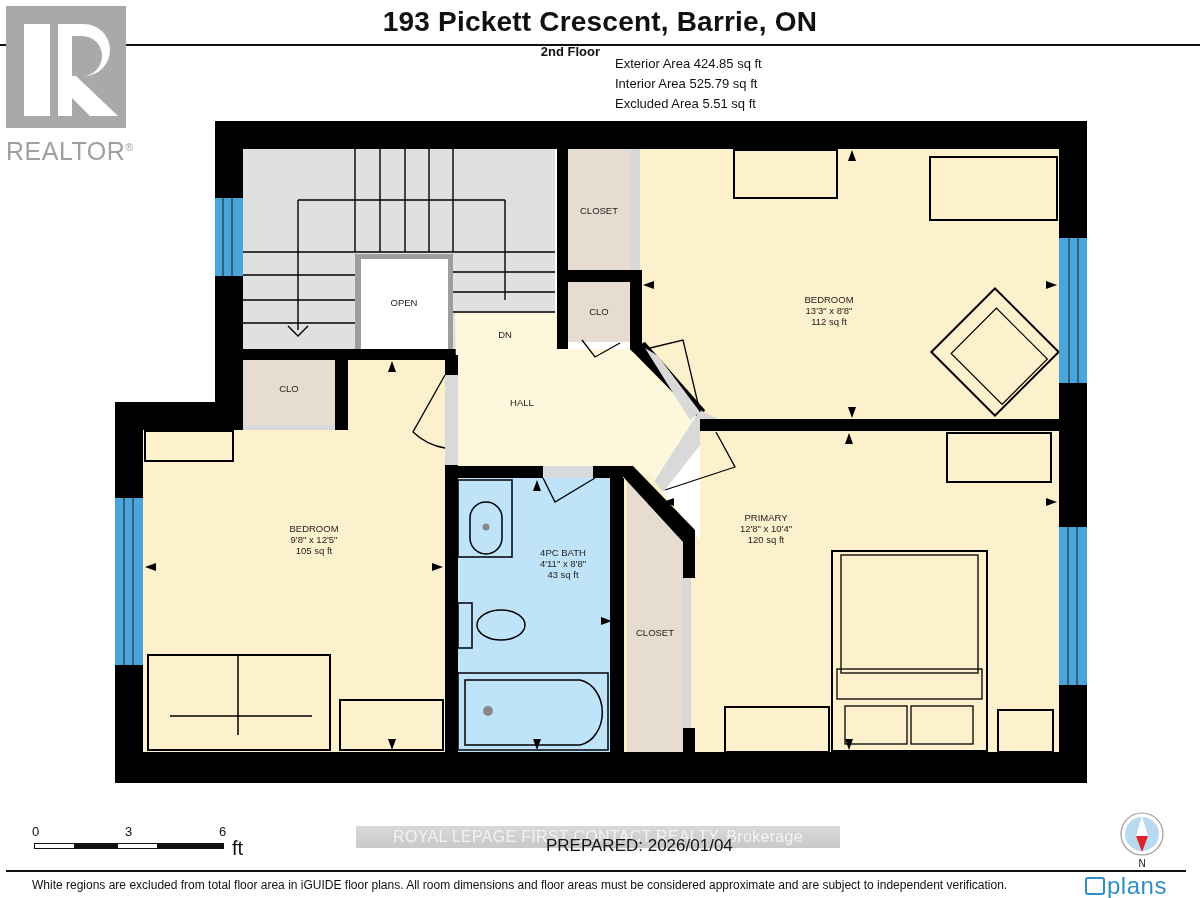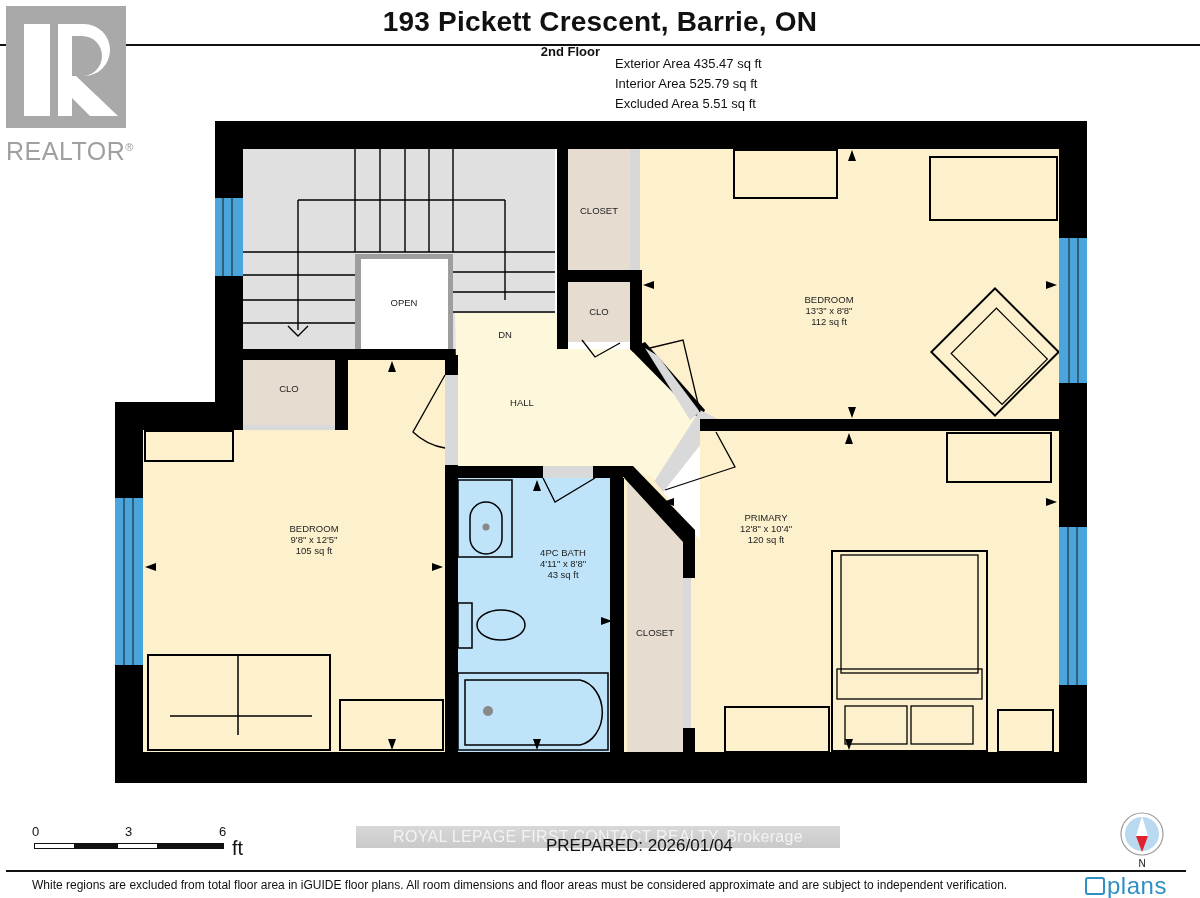--- a/index.html
+++ b/index.html
@@ -26,21 +26,21 @@
     .iguide .logo-box { display:inline-block; width:20px; height:18px; border:2px solid #2f8fc5; box-sizing:border-box; border-radius:3px; vertical-align:-1px; margin-right:2px; position:relative; }
     .room-label { font-family:"Liberation Sans", sans-serif; font-size:9.5px; fill:#222; text-anchor:middle; }
   </style>
 </head>
 <body>
 
 <div class="title">193 Pickett Crescent, Barrie, ON</div>
 <div class="title-rule"></div>
 <div class="floor-label">2nd Floor</div>
 <div class="area-list">
-  <div>Exterior Area 435.47 sq ft</div>
+  <div>Exterior Area 424.85 sq ft</div>
   <div>Interior Area 525.79 sq ft</div>
   <div>Excluded Area 5.51 sq ft</div>
 </div>
 
 <div class="realtor">
   <div class="realtor-box">
     <svg width="120" height="122" viewBox="0 0 120 122">
       <rect x="18" y="18" width="26" height="92" fill="#ffffff"></rect>
       <path d="M52 18 H78 A26 26 0 0 1 78 70 H70 L112 110 H84 L52 78 Z M52 18 V70 H76 A20 20 0 0 0 76 30 H52 Z" fill="#ffffff" fill-rule="evenodd"></path>
       <rect x="52" y="18" width="14" height="92" fill="#ffffff"></rect>

